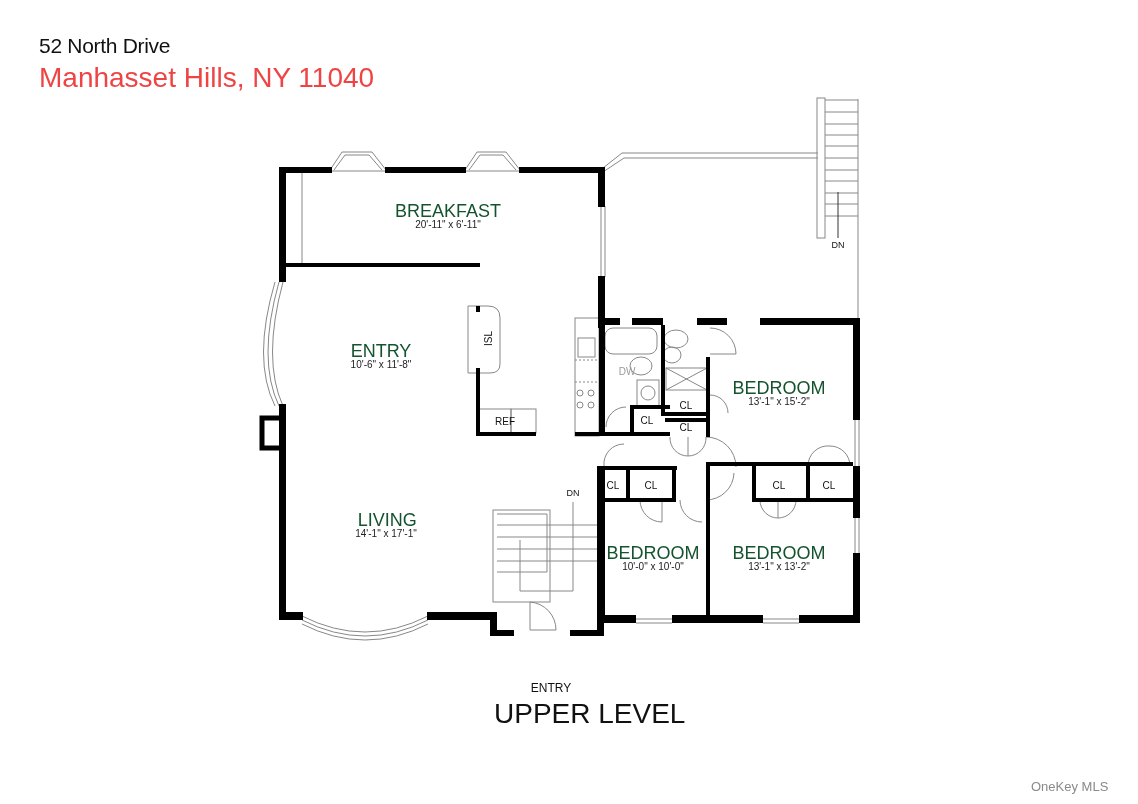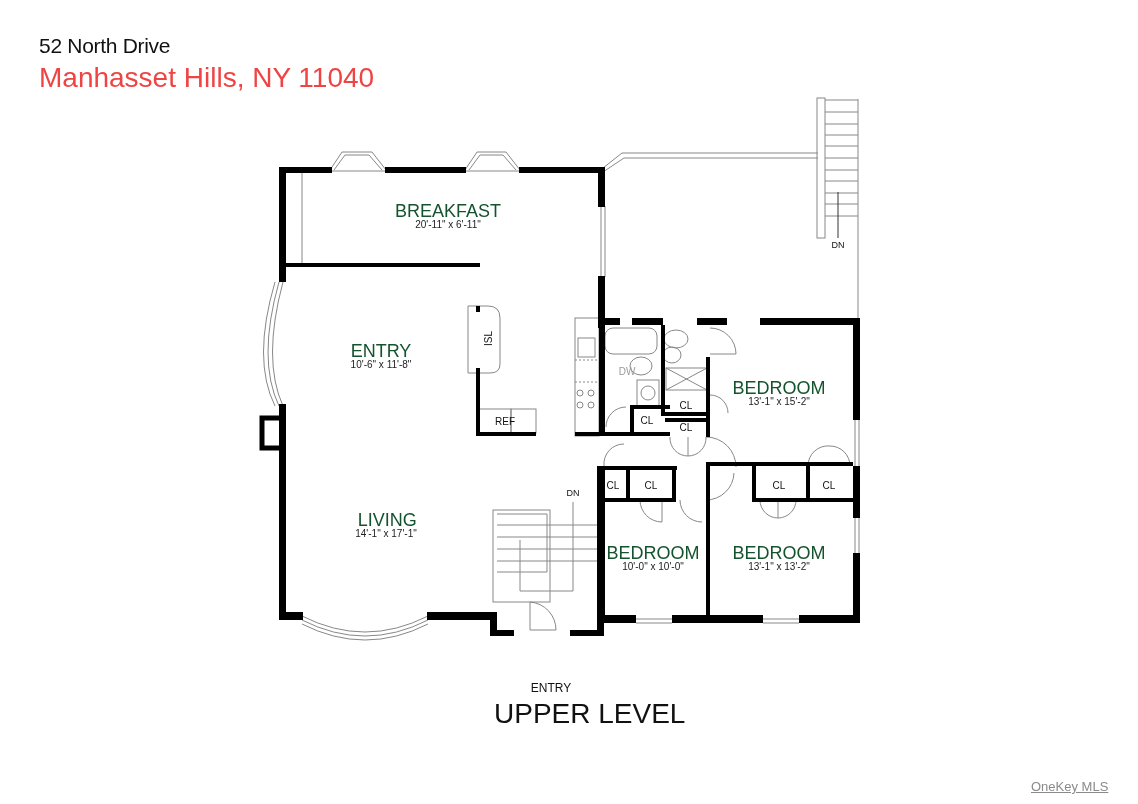--- a/index.html
+++ b/index.html
@@ -5,21 +5,21 @@
   html,body{margin:0;padding:0;background:#fff;}
   body{width:1138px;height:804px;position:relative;overflow:hidden;font-family:"Liberation Sans",sans-serif;color:#111;}
   .hdr-title{position:absolute;left:39px;top:28px;font-size:21px;line-height:36px;color:#111;letter-spacing:-0.3px;}
   .hdr-sub{position:absolute;left:39px;top:66px;font-size:28px;line-height:24px;color:#ef4444;}
   svg.plan{position:absolute;left:0;top:0;}
   .lbl{position:absolute;text-align:center;transform:translateX(-50%);white-space:nowrap;}
   .room-name{font-size:18px;line-height:16px;color:#14532d;}
   .room-dim{font-size:10px;line-height:12px;color:#222;}
   .small{font-size:10px;color:#111;}
   .level{position:absolute;left:494px;top:698px;font-size:28px;color:#111;}
-  .wm{position:absolute;left:1031px;top:779px;font-size:13px;color:#8a8a8a;text-decoration:underline;}
+  .wm{position:absolute;left:1031px;top:779px;font-size:13px;color:#8a8a8a;}
 </style>
 </head>
 <body>
 
 <div class="hdr-title">52 North Drive</div>
 <div class="hdr-sub">Manhasset Hills, NY 11040</div>
 
 <svg class="plan" width="1138" height="804" viewBox="0 0 1138 804">
   <g fill="none" stroke="#888" stroke-width="1">
 

